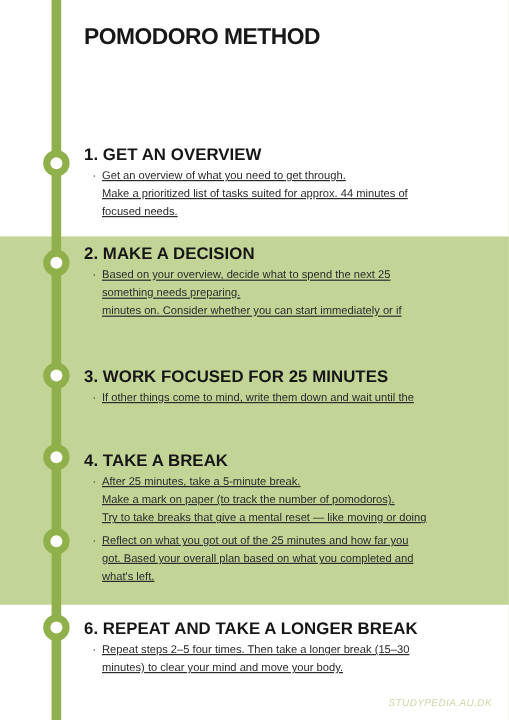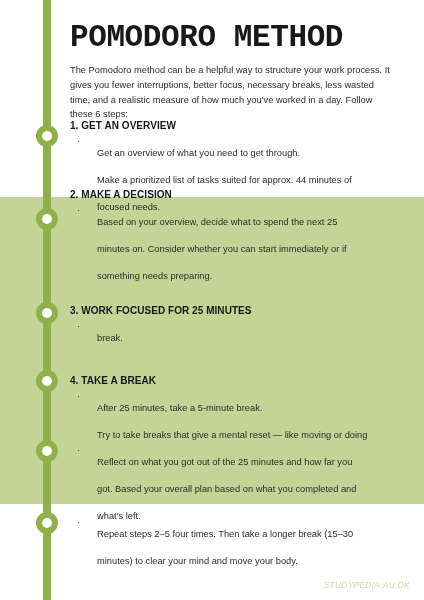--- a/index.html
+++ b/index.html
@@ -64,45 +64,44 @@
   
   #content {
     position: absolute;
     left: 70px;
     top: 0;
     width: 340px;
     z-index: 3;
   }
 
   #page-title {
-    font-size: 31px;
+    font-size: 19px;
     line-height: 1.04;
     font-weight: 700;
     letter-spacing: -0.4px;
     color: #181818;
     margin: 22px 0 0 0;
     white-space: nowrap;
-    font-family: Liberation Mono, monospace;
   }
 
   #intro {
     font-size: 9.3px;
     line-height: 1.58;
     color: #2b2b2b;
     margin: 9px 0 0 0;
     width: 326px;
   }
 
   .step {
     position: absolute;
     left: 0;
     width: 332px;
   }
   .step-title {
-    font-size: 10px;
+    font-size: 14px;
     font-weight: 700;
     color: #161616;
     letter-spacing: 0.05px;
     margin: 0 0 3px 0;
   }
   .step-body {
     display: flex;
     gap: 0px;
   }
   .bullet {
@@ -115,21 +114,22 @@
     padding-left: 2px;
     box-sizing: border-box;
   }
   .step-lines {
     flex: 1 1 auto;
     font-size: 9.3px;
     line-height: 1.62;
     color: #2b2b2b;
   }
   .step-lines p {
-    margin: 12px;
+    margin: 0;
+    text-decoration: underline;
   }
 
   #footer-brand {
     position: absolute;
     right: 14px;
     bottom: 10px;
     font-size: 8.3px;
     letter-spacing: 0.35px;
     color: #c9d8a6;
     z-index: 3;
@@ -159,79 +159,80 @@
       <i></i>
     </div>
   <div class="tl-node" style="top:512px;">
       <i></i>
     </div>
 </div>
 
 <div id="content">
 
   <h1 id="page-title">POMODORO METHOD</h1>
-  <p id="intro">The Pomodoro method can be a helpful way to structure your work process. It gives you fewer interruptions, better focus, necessary breaks, less wasted time, and a realistic measure of how much you've worked in a day. Follow these 6 steps:</p>
 
   <div class="step" style="top:120px;">
     <div class="step-title">1. GET AN OVERVIEW</div>
     <div class="step-body">
       <div class="bullet">·</div>
       <div class="step-lines">
         <p>Get an overview of what you need to get through.</p>
         <p>Make a prioritized list of tasks suited for approx. 44 minutes of</p>
         <p>focused needs.</p>
       </div>
     </div>
   </div>
 
-  <div class="step" style="top:189px;">
+  <div class="step" style="top:203px;">
     <div class="step-title">2. MAKE A DECISION</div>
     <div class="step-body">
       <div class="bullet">·</div>
       <div class="step-lines">
         <p>Based on your overview, decide what to spend the next 25</p>
+        <p>something needs preparing.</p>
         <p>minutes on. Consider whether you can start immediately or if</p>
-        <p>something needs preparing.</p>
       </div>
     </div>
   </div>
 
   <div class="step" style="top:305px;">
     <div class="step-title">3. WORK FOCUSED FOR 25 MINUTES</div>
     <div class="step-body">
       <div class="bullet">·</div>
       <div class="step-lines">
-        <p>break.</p>
+        <p>If other things come to mind, write them down and wait until the</p>
       </div>
     </div>
   </div>
 
   <div class="step" style="top:375px;">
     <div class="step-title">4. TAKE A BREAK</div>
     <div class="step-body">
       <div class="bullet">·</div>
       <div class="step-lines">
         <p>After 25 minutes, take a 5-minute break.</p>
+        <p>Make a mark on paper (to track the number of pomodoros).</p>
         <p>Try to take breaks that give a mental reset — like moving or doing</p>
       </div>
     </div>
   </div>
 
   <div class="step" style="top:443px;">
     <div class="step-body">
       <div class="bullet">·</div>
       <div class="step-lines">
         <p>Reflect on what you got out of the 25 minutes and how far you</p>
         <p>got. Based your overall plan based on what you completed and</p>
         <p>what's left.</p>
       </div>
     </div>
   </div>
 
   <div class="step" style="top:515px;">
+    <div class="step-title">6. REPEAT AND TAKE A LONGER BREAK</div>
     <div class="step-body">
       <div class="bullet">·</div>
       <div class="step-lines">
         <p>Repeat steps 2–5 four times. Then take a longer break (15–30</p>
         <p>minutes) to clear your mind and move your body.</p>
       </div>
     </div>
   </div>
 
 </div>

